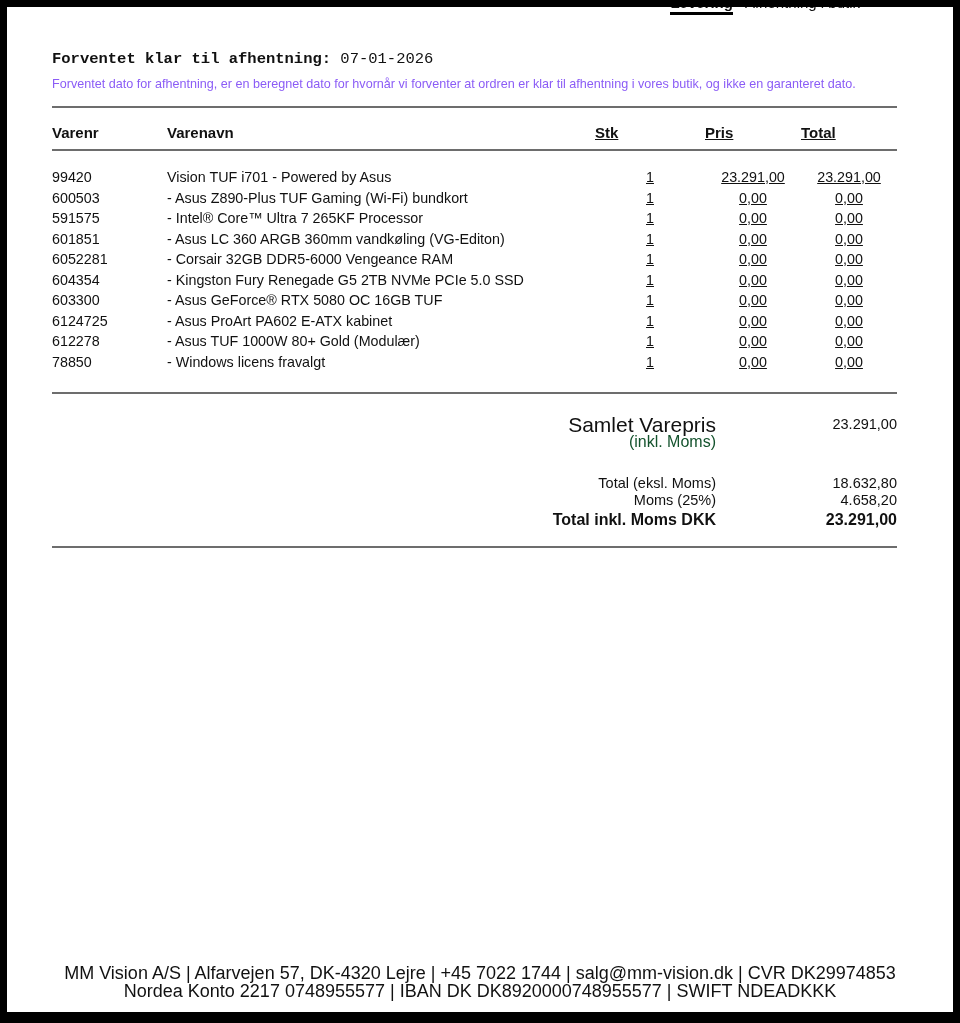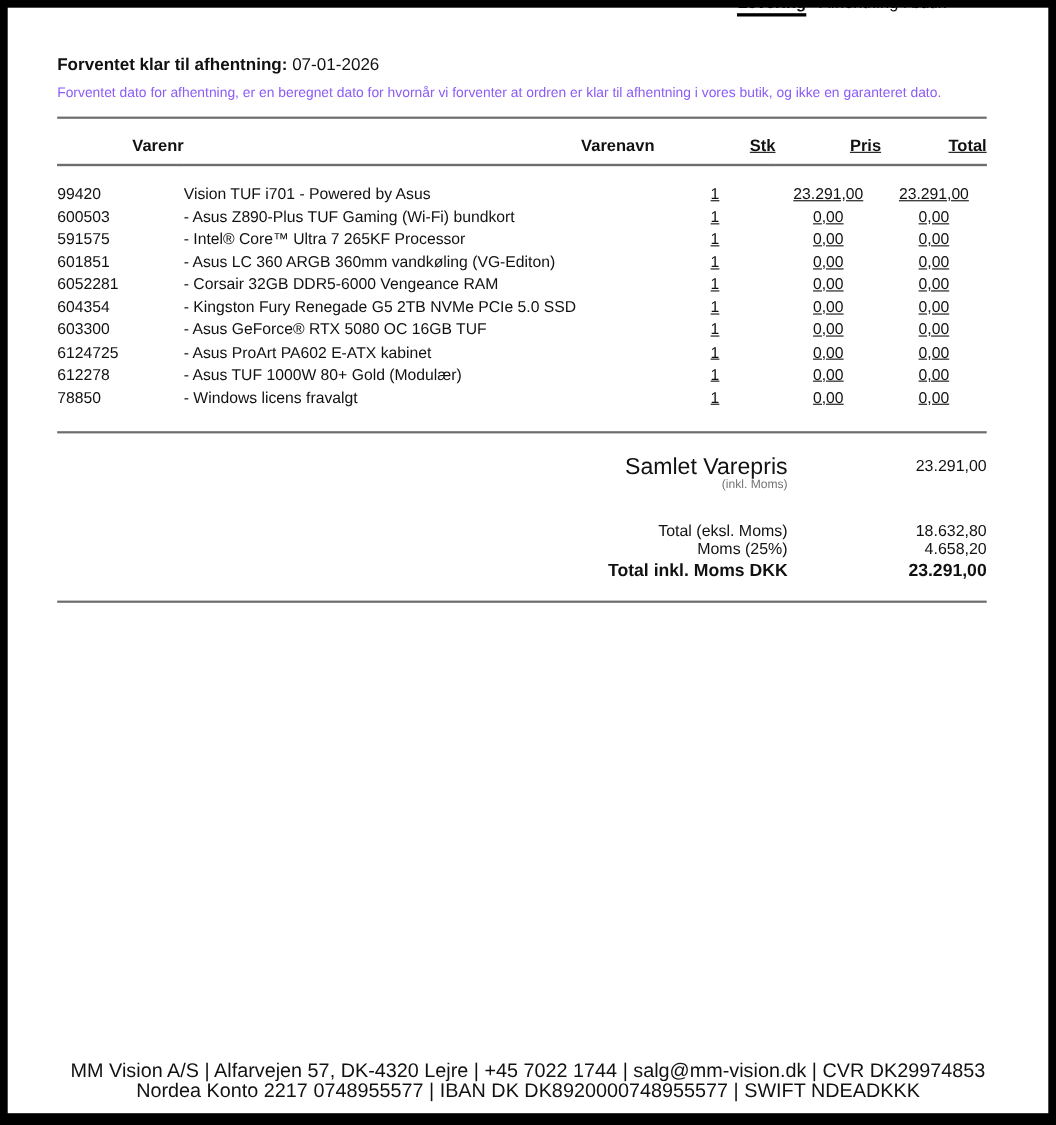--- a/index.html
+++ b/index.html
@@ -32,20 +32,21 @@
 
   .content {
     position: absolute;
     left: 52px; right: 63px; top: 0;
   }
 
   .pickup-heading {
     margin-top: 50px;
     font-size: 15.5px;
     line-height: 19px;
+    font-family: Liberation Mono, monospace;
   }
   .pickup-note {
     margin-top: 7px;
     font-size: 12.6px;
     line-height: 16px;
     color: #8b5cf6;
     white-space: nowrap;
   }
 
   .rule {
@@ -58,40 +59,40 @@
   .rule3 { margin-top: 16px; }
 
   table.items {
     width: 100%;
     border-collapse: collapse;
     table-layout: fixed;
     margin-top: 16px;
   }
   table.items th {
     font-size: 15px;
-    text-align: right;
+    text-align: left;
     padding: 0 0 8px 0;
     border-bottom: 2px solid #6d6d6d;
   }
   table.items td {
     font-size: 14.3px;
     line-height: 20.5px;
     padding: 0;
     white-space: nowrap;
     overflow: hidden;
   }
   table.items tbody tr:first-child td { padding-top: 16px; }
   .num { text-align: center; text-decoration: underline; }
 
   .totals { margin-top: 22px; }
   .trow { display: flex; align-items: flex-start; }
   .tlabel { flex: 1; text-align: right; font-size: 14.5px; line-height: 17px; }
   .tval  { width: 181px; text-align: right; font-size: 14.5px; line-height: 17px; }
   .samlet-label { font-weight: normal; font-size: 21px; line-height: 18px; }
-  .samlet-sub { font-size: 11px; line-height: 15px; color: #737373; }
+  .samlet-sub { font-size: 16px; line-height: 15px; color: #14532d; }
   .totals-gap { height: 26px; }
   .trow.final .tlabel, .trow.final .tval { font-weight: bold; font-size: 16px; line-height: 21px; }
 
   .footer {
     position: absolute;
     bottom: 23px; left: 0; right: 0;
     text-align: center;
     font-size: 18px;
     line-height: 18px;
     color: #111;

